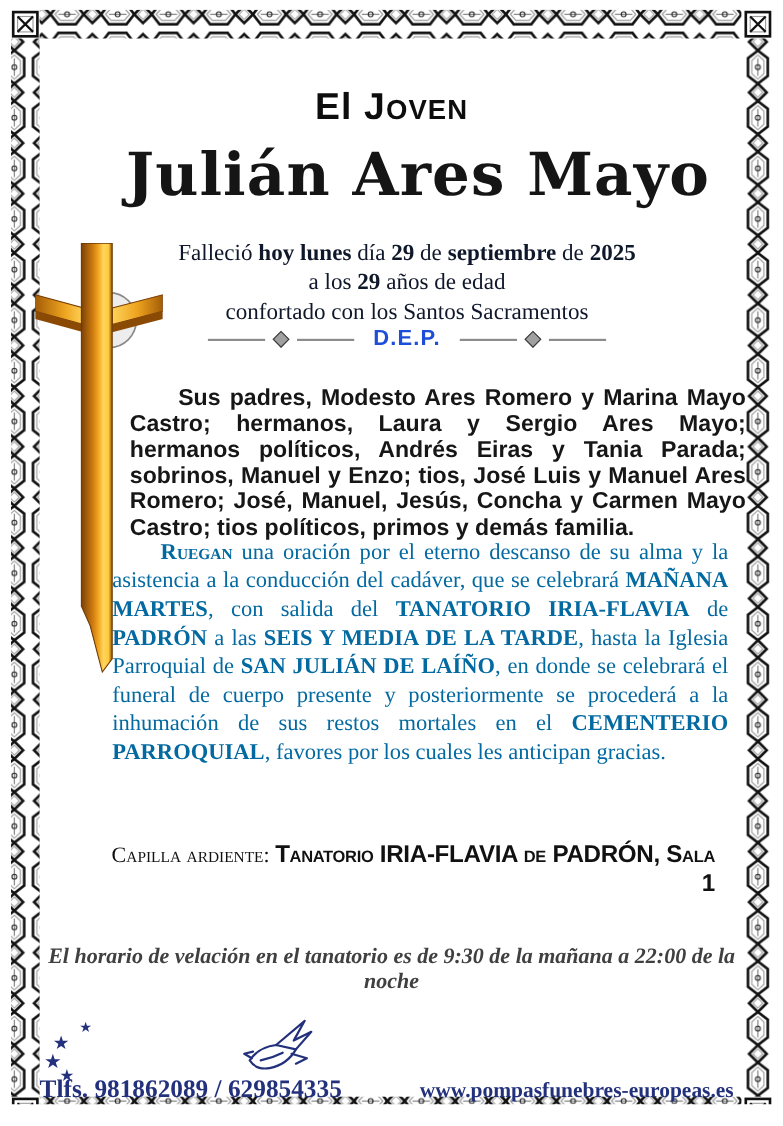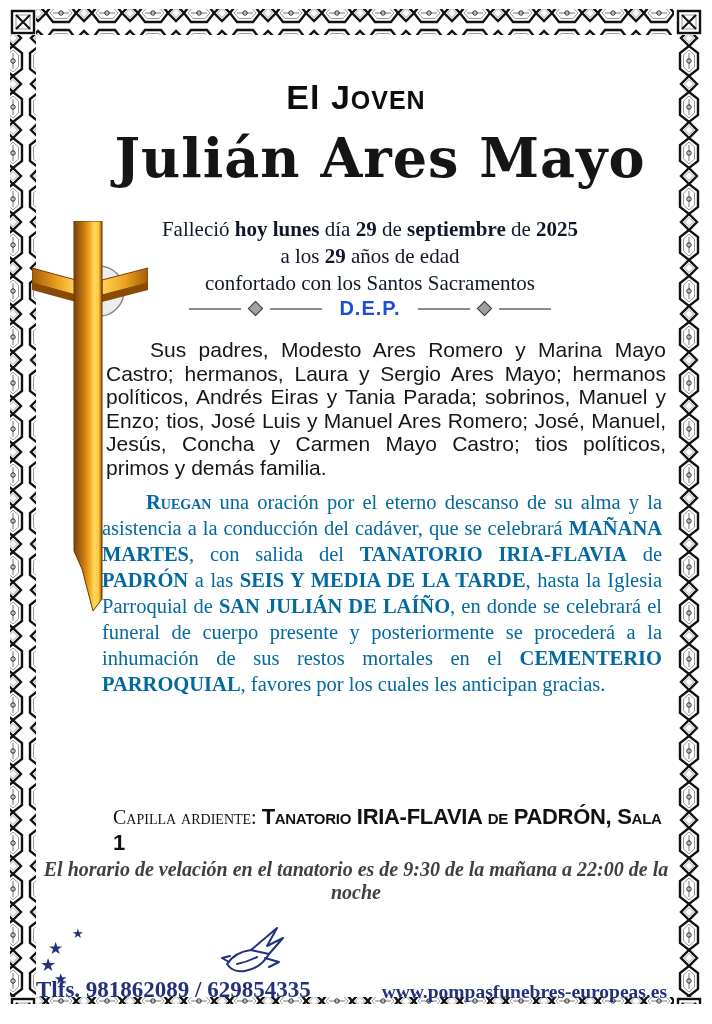--- a/index.html
+++ b/index.html
@@ -48,35 +48,35 @@
   .dep-text{
     font-family:"Liberation Sans",sans-serif;font-weight:bold;
     font-size:20px;letter-spacing:1px;color:#1d4ed8;padding:0 8px;
   }
 
   
   .cross-svg{position:absolute;left:32px;top:221px;}
 
   
   .family{
-    left:102px;top:334px;width:560px;margin:4px;
-    font-family:"Liberation Sans",sans-serif;font-weight:normal;
+    left:102px;top:334px;width:560px;margin:16px;
+    font-family:"Liberation Sans",sans-serif;font-weight:bold;
     font-size:21px;line-height:23.5px;text-align:justify;text-indent:44px;
     color:#161616;
   }
   .request{
     left:102px;top:489px;width:560px;margin:0;
     font-size:20.5px;line-height:26px;text-align:justify;text-indent:44px;
     color:#0369a1;
   }
 
   
   .chapel-line{
-    left:113px;top:764px;width:562px;
-    font-size:20px;font-variant:small-caps;color:#111;margin-top:40px;
+    left:88px;top:764px;width:562px;text-align:right;
+    font-size:20px;font-variant:small-caps;color:#111;
   }
   .chapel-line .seg-sans{font-size:22px;}
   .place-date{
     left:100px;top:795px;width:562px;text-align:right;
     font-weight:bold;font-size:21px;color:#111;
   }
 
   
   .red-notice{
     left:30px;top:858px;width:652px;text-align:center;

